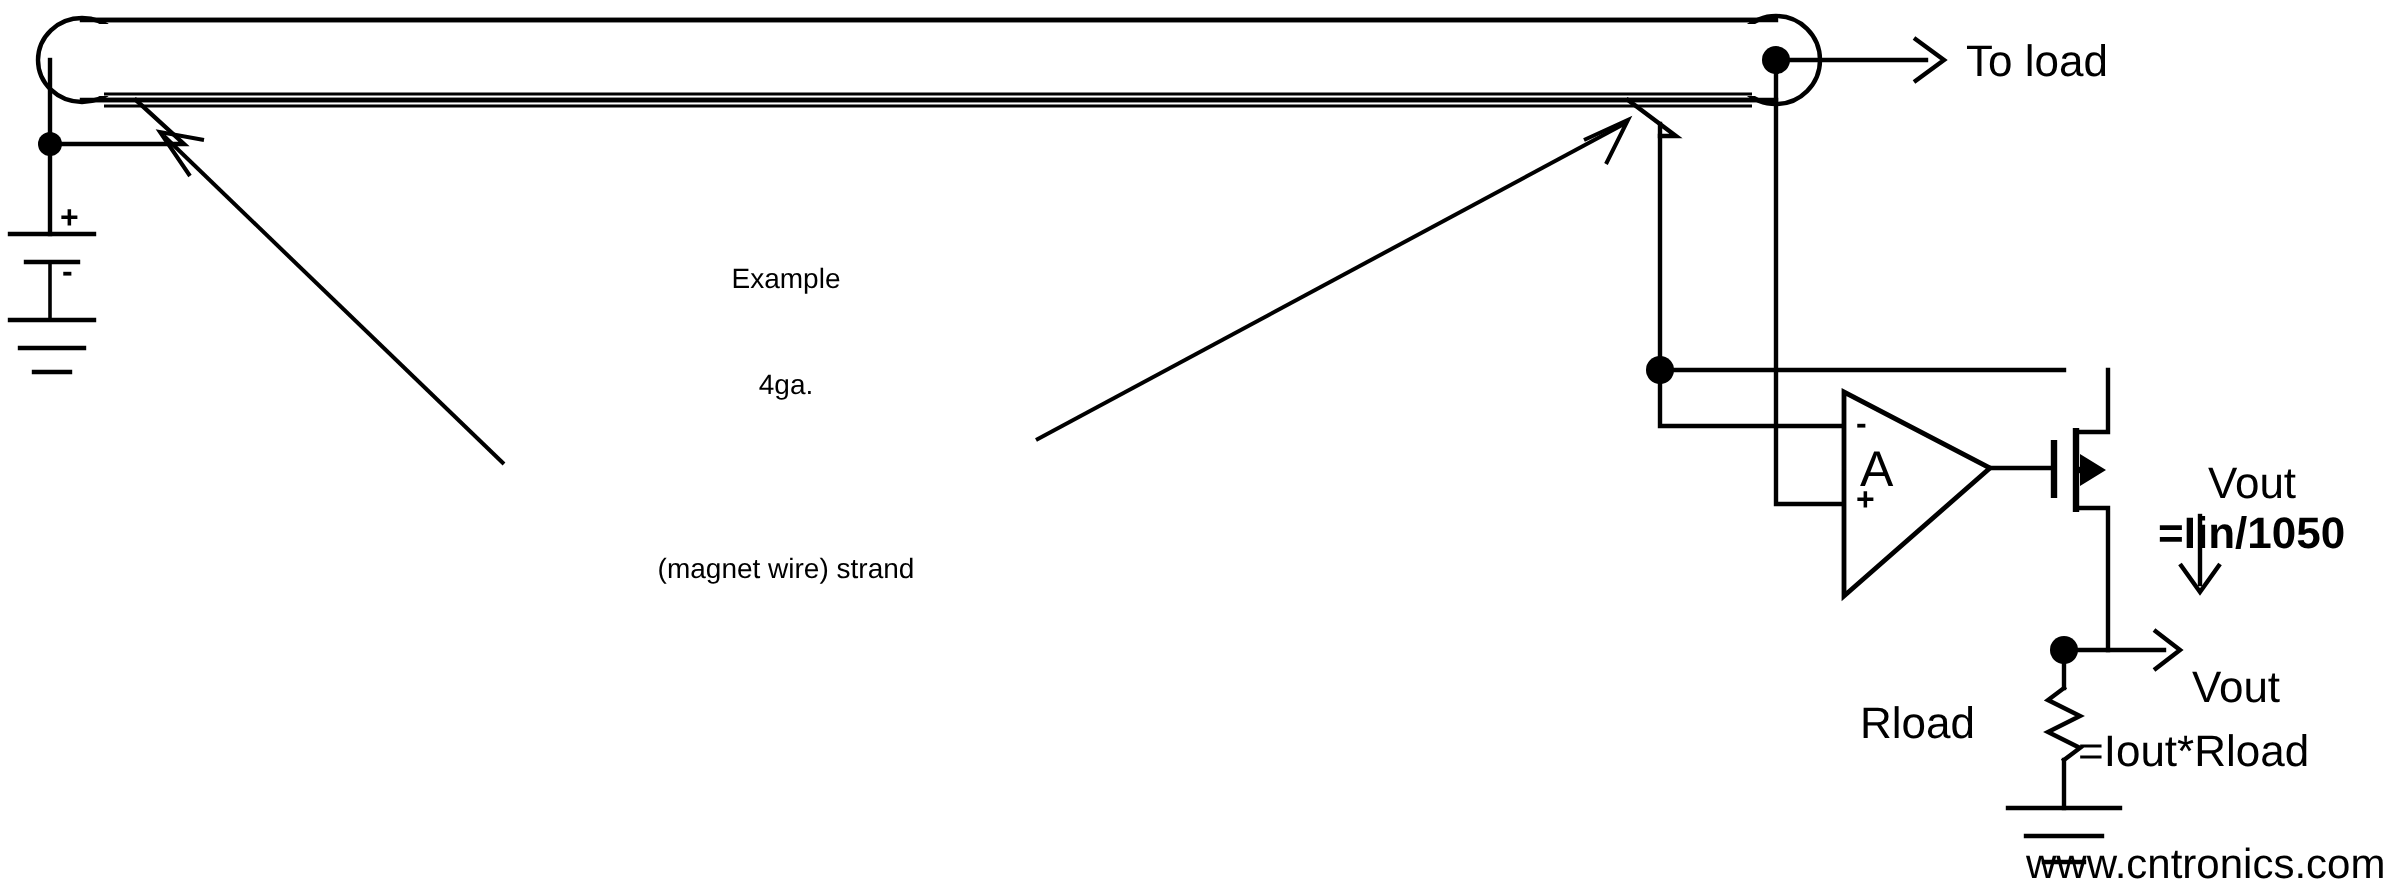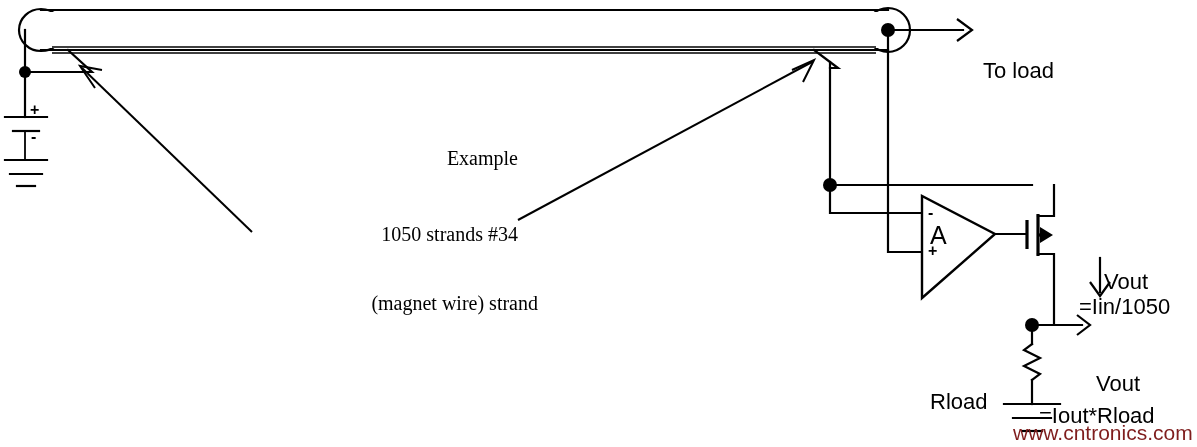--- a/index.html
+++ b/index.html
@@ -90,38 +90,36 @@
     stroke-linecap: butt;
   }
   .label {
     position: absolute;
     color: #000000;
     font-family: "Liberation Sans", sans-serif;
     white-space: pre;
     line-height: 1.26;
   }
   .txt-note {
-    font-size: 20px;
-    text-align: right;
-    font-family: Liberation Serif, serif;
+    font-size: 14px;
+    text-align: center;
   }
   .txt-big {
     font-size: 22px;
-    margin-top: 40px;
   }
   .opamp-letter {
     font-size: 25px;
   }
   .opamp-sign {
     font-size: 16px;
     font-weight: bold;
   }
   .watermark {
     position: absolute;
-    color: #7f1d1d;
+    color: #000000;
     font-family: "Liberation Sans", sans-serif;
     font-size: 21px;
     white-space: pre;
   }
 </style>
 </head>
 <body>
 
 <div id="canvas">
 
@@ -228,21 +226,21 @@
       <polyline class="leader-head" points="95,88 80,66 102,70"></polyline>
 
       <line class="leader" x1="518" y1="220" x2="812" y2="62"></line>
       <polyline class="leader-head" points="792,70 814,60 803,82"></polyline>
     </g>
 
   </svg>
 
   <div class="label txt-note" style="left:268px; top:96px; width:250px;">
     <div>Example</div>
-    <div>1050 strands #34</div>
+    <div>4ga.</div>
   </div>
 
   <div class="label txt-note" style="left:248px; top:241px; width:290px;">
     <div>(magnet wire) strand</div>
     
     
   </div>
 
   <div class="label txt-big" style="left:983px; top:17px;">To load</div>
 
@@ -251,21 +249,21 @@
   <div class="label opamp-sign" style="left:928px; top:203px;">-</div>
 
   <div class="label opamp-sign" style="left:928px; top:241px;">+</div>
 
   <div class="label opamp-sign" style="left:30px; top:100px;">+</div>
 
   <div class="label opamp-sign" style="left:31px; top:127px;">-</div>
 
   <div class="label txt-big" style="left:1104px; top:228px;">Vout</div>
 
-  <div class="label txt-big" style="left:1079px; top:253px;">=Iin/1050</div>
+  <div class="label txt-big" style="left:1079px; top:253px;font-weight:bold;">=Iin/1050</div>
 
   <div class="label txt-big" style="left:1096px; top:330px;">Vout</div>
 
   <div class="label txt-big" style="left:1039px; top:362px;">=Iout*Rload</div>
 
   <div class="label txt-big" style="left:930px; top:348px;">Rload</div>
 
   <div class="watermark" style="left:1013px; top:421px;">www.cntronics.com</div>
 
 </div>

